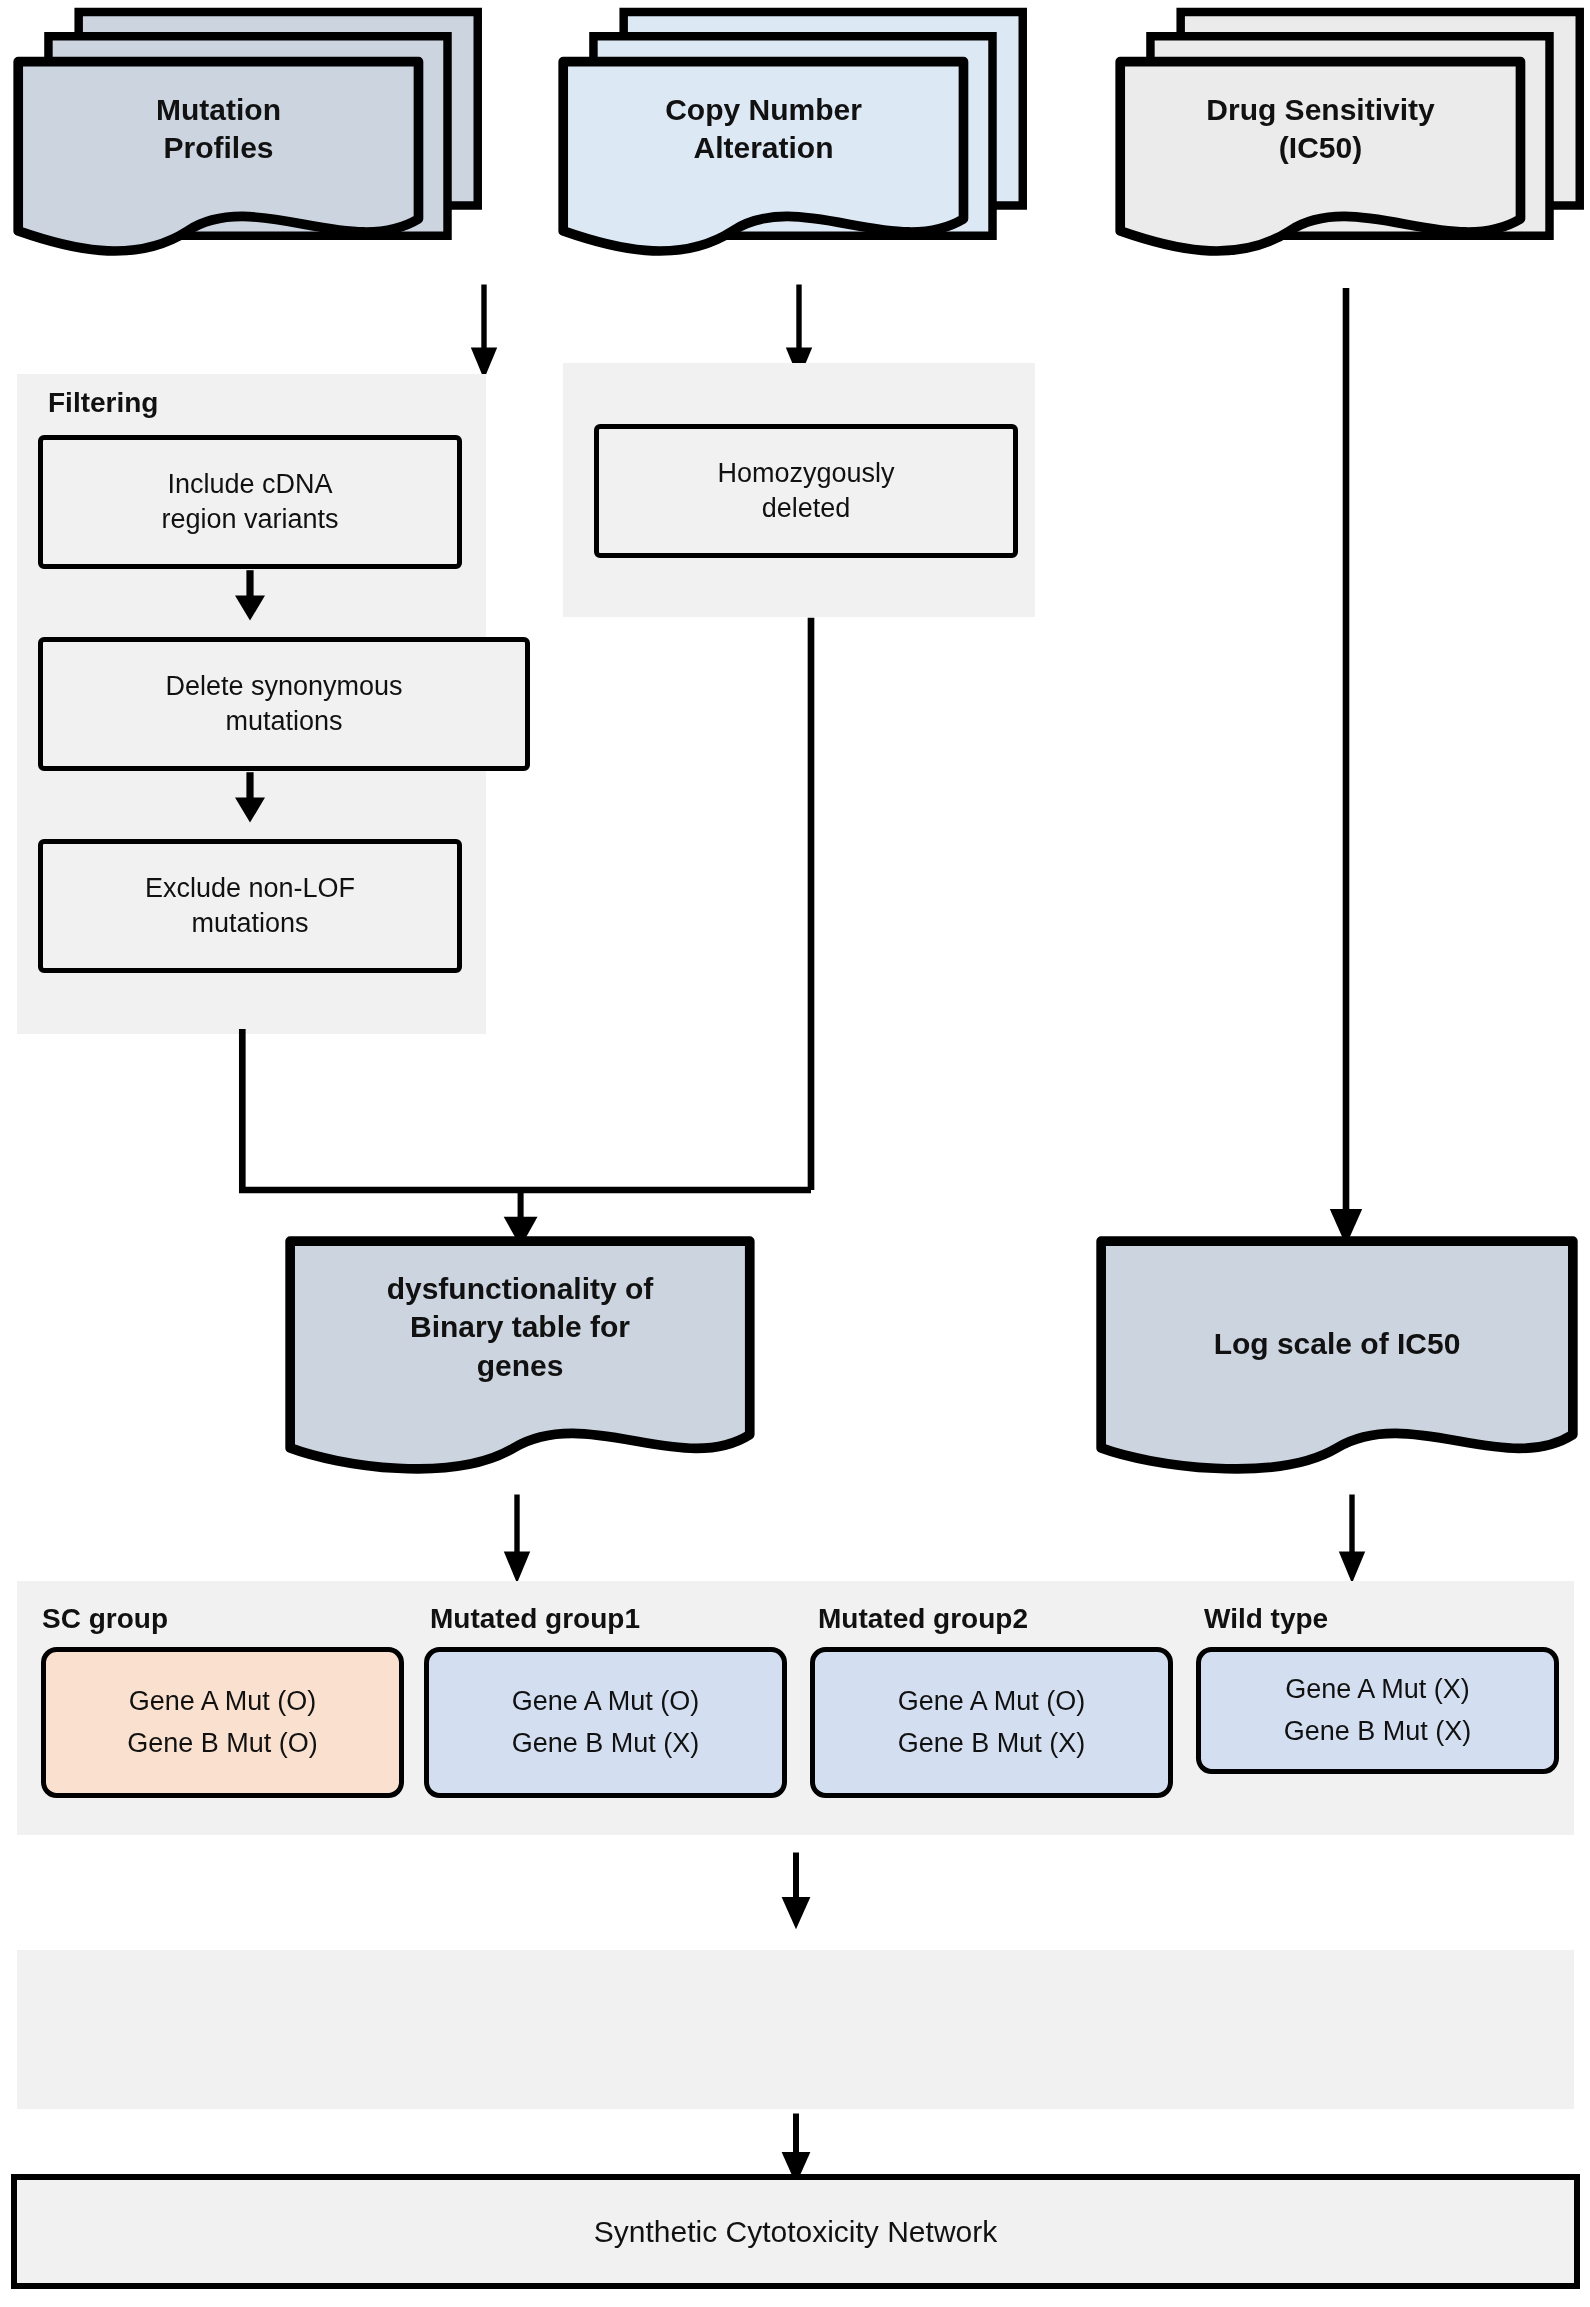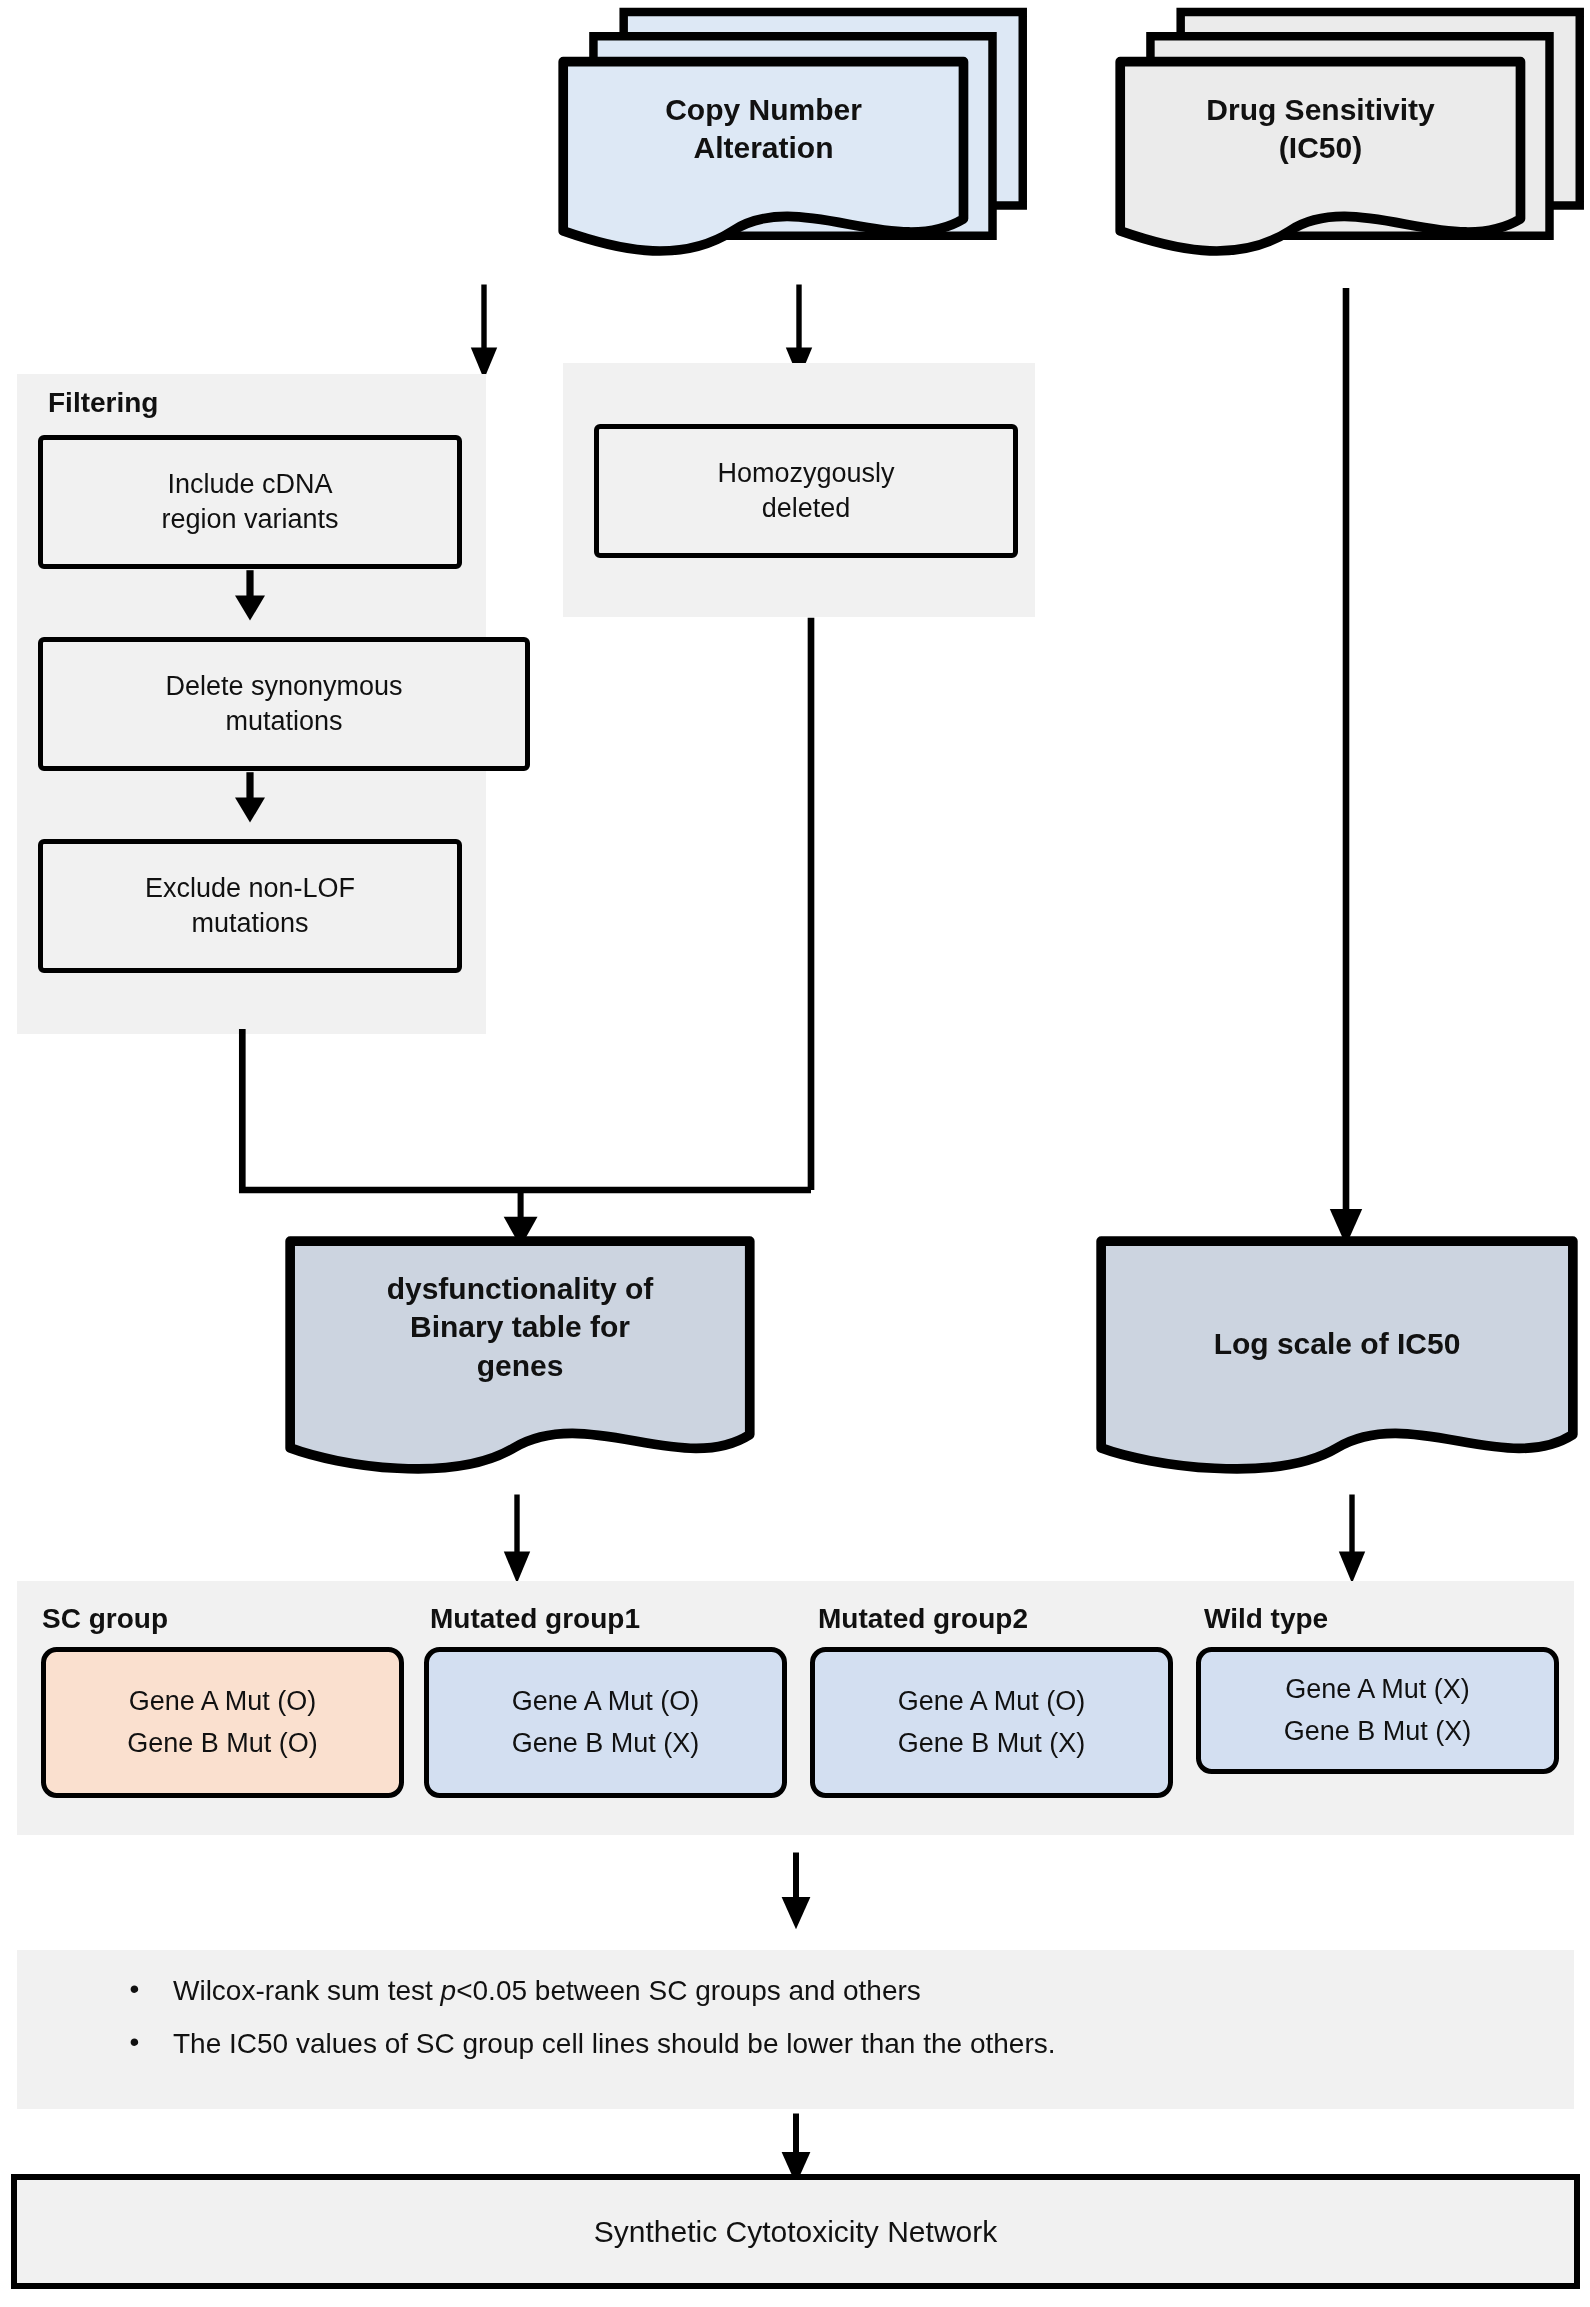--- a/index.html
+++ b/index.html
@@ -119,20 +119,31 @@
     top:-2.4px;
     font-size:28px;
   }
   .ital{font-style:italic;}
 </style>
 </head>
 <body>
 
 <div id="canvas">
 
+  <div class="docwrap" style="left:12px;top:6px;">
+    <svg width="478" height="260" viewBox="0 0 790 430">
+      <path d="M110 10 H770 V330 H110 Z" fill="#ccd4e0" stroke="#000" stroke-width="14"></path>
+      <path d="M60 50 H720 V380 H60 Z" fill="#ccd4e0" stroke="#000" stroke-width="14"></path>
+      <path d="M10 92 H672 V352 C560 420 400 300 290 372 C200 430 90 400 10 372 Z" fill="#ccd4e0" stroke="#000" stroke-width="16" stroke-linejoin="round"></path>
+    </svg>
+    <div class="doclabel" style="top:85px;left:6px;width:401px;">
+      <div>Mutation</div>
+      <div>Profiles</div>
+    </div>
+  </div>
 
   <div class="docwrap" style="left:557px;top:6px;">
     <svg width="478" height="260" viewBox="0 0 790 430">
       <path d="M110 10 H770 V330 H110 Z" fill="#dde8f5" stroke="#000" stroke-width="14"></path>
       <path d="M60 50 H720 V380 H60 Z" fill="#dde8f5" stroke="#000" stroke-width="14"></path>
       <path d="M10 92 H672 V352 C560 420 400 300 290 372 C200 430 90 400 10 372 Z" fill="#dde8f5" stroke="#000" stroke-width="16" stroke-linejoin="round"></path>
     </svg>
     <div class="doclabel" style="top:85px;left:6px;width:401px;">
       <div>Copy Number</div>
       <div>Alteration</div>
@@ -292,28 +303,20 @@
   </div>
 
   <div class="conn">
     <svg width="48" height="79" viewBox="0 0 80 130" style="position:absolute;left:772px;top:1852px;">
       <line x1="40" y1="0" x2="40" y2="80" stroke="#000" stroke-width="10"></line>
       <polygon points="16,74 64,74 40,128" fill="#000"></polygon>
     </svg>
   </div>
 
   <div class="panel" style="left:17px;top:1950px;width:1557px;height:159px;"></div>
-  <ul class="bullets" style="left:121px;top:1972px;width:1392px;">
-    <li>
-      <span>Wilcox-rank sum test </span><span class="ital">p</span><span>&lt;0.05 between SC groups and others</span>
-    </li>
-    <li>
-      <span>The IC50 values of SC group cell lines should be lower than the others.</span>
-    </li>
-  </ul>
 
   <div class="conn">
     <svg width="48" height="73" viewBox="0 0 80 120" style="position:absolute;left:772px;top:2113px;">
       <line x1="40" y1="0" x2="40" y2="70" stroke="#000" stroke-width="10"></line>
       <polygon points="16,64 64,64 40,118" fill="#000"></polygon>
     </svg>
   </div>
 
   <div class="finalbar" style="left:11px;top:2174px;width:1569px;height:115px;">
     <span>Synthetic Cytotoxicity Network</span>

